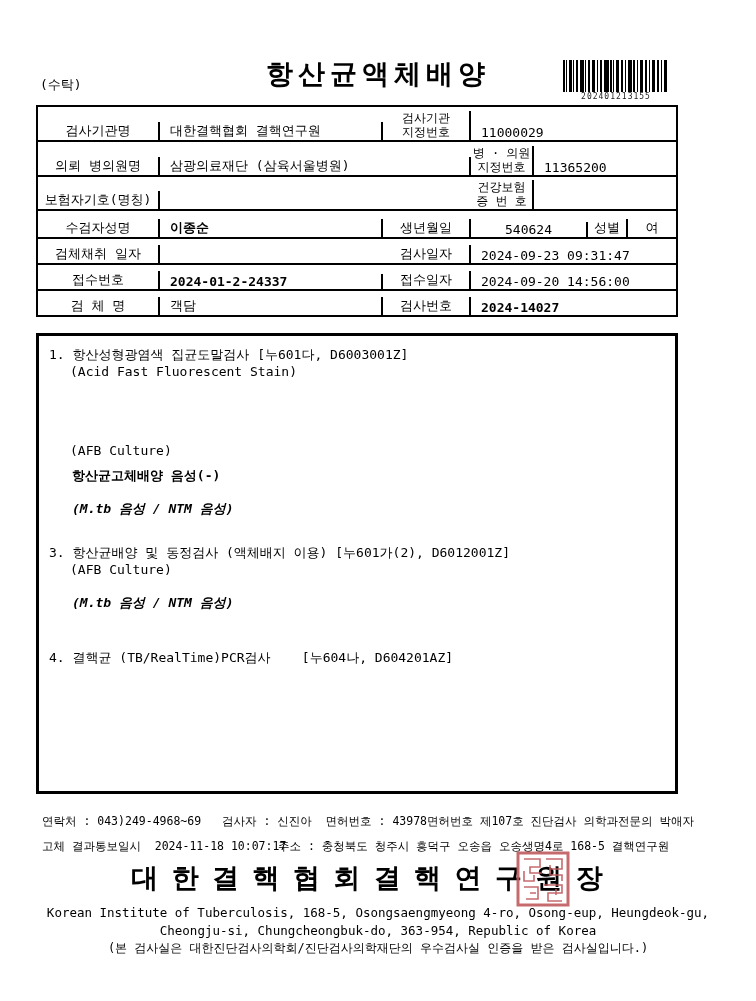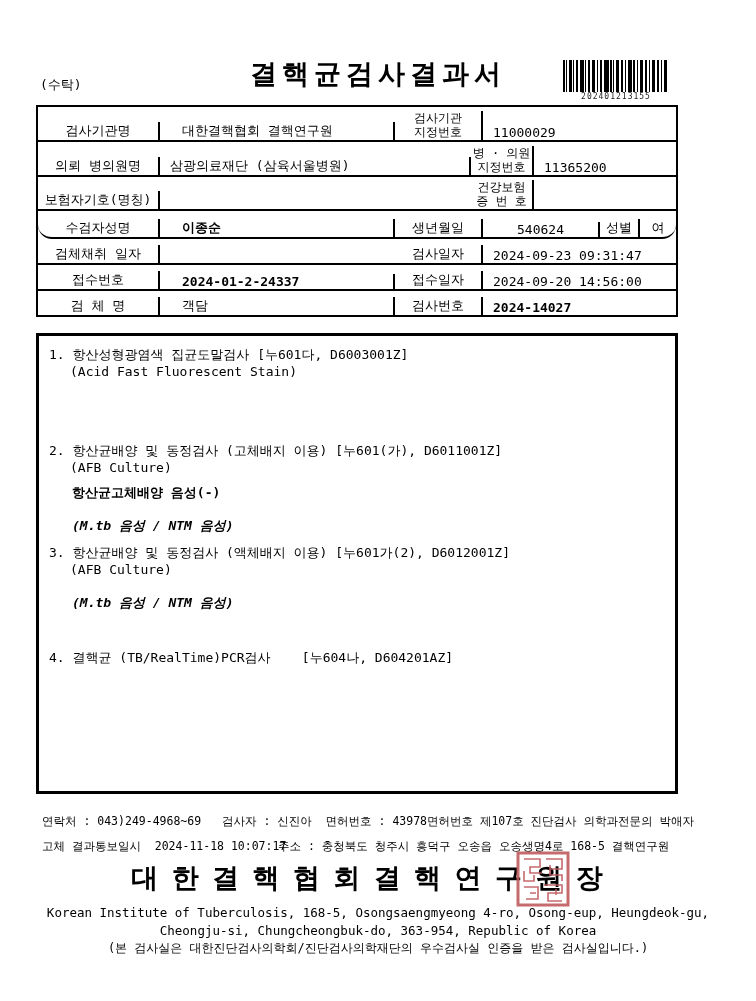--- a/index.html
+++ b/index.html
@@ -22,31 +22,31 @@
     border:2px solid #000;box-sizing:border-box;font-size:13px;}
   .row{display:flex;border-bottom:2px solid #000;align-items:flex-end;}
   .row:last-child{border-bottom:none;}
   .cell{border-right:2px solid #000;display:flex;align-items:center;
     justify-content:center;box-sizing:border-box;overflow:hidden;}
   .cell:last-child{border-right:none;}
   .cell.val{justify-content:flex-start;padding-left:10px;}
   .cell.two-line{flex-direction:column;font-size:12px;line-height:1.12;padding:1px 0;}
   .b{font-weight:bold;}
   .w-label{width:122px;}
-  .w-v1{width:223px;margin-left:12px;}
+  .w-v1{width:223px;}
   .w-l2{width:88px;}
   .w-v2{flex:1;}
   .w-bc{width:311px;}
   .w-l2s{width:63px;}
   .w-dob{width:117px;justify-content:center;padding-left:0;}
   .w-sex{width:40px;}
   .w-doc{width:85px;}
   .w-dept{width:58px;}
   .h33{height:33px;} .h32{height:32px;} .h27{height:27px;}
-  .h26{height:26px;border-radius:14px;} .h24{height:24px;}
+  .h26{height:26px;} .h24{height:24px;}
   
   .results-box{position:absolute;left:36px;top:333px;width:642px;height:461px;
     border:3px solid #000;box-sizing:border-box;font-size:13px;}
   .res-item{position:absolute;left:10px;right:6px;line-height:17px;}
   .res-item .cont{padding-left:21px;}
   .res-result{padding-left:23px;margin-top:8px;font-weight:bold;}
   .res-detail{padding-left:23px;margin-top:16px;font-weight:bold;font-style:italic;}
   .ri-1{top:10px;} .ri-2{top:106px;} .ri-3{top:208px;} .ri-4{top:313px;}
   
   .f-line{position:absolute;left:0;width:756px;height:15px;font-size:11.5px;}
@@ -61,21 +61,21 @@
   .en-line{position:absolute;left:0;right:0;text-align:center;font-size:12.5px;}
   .en1{top:905px;} .en2{top:923px;}
   .note{position:absolute;left:0;right:0;top:940px;text-align:center;font-size:12px;}
 </style>
 </head>
 <body>
 
 <div class="page">
 
   <div class="consignment">(수탁)</div>
-  <div class="doc-title">결핵균검사결과서</div>
+  <div class="doc-title">항산균액체배양</div>
   <div class="barcode-wrap">
     <svg width="104" height="32" viewBox="0 0 104 32">
       <g fill="#000">
         <rect x="0" y="0" width="2" height="32"></rect>
           <rect x="3" y="0" width="1" height="32"></rect>
         <rect x="6" y="0" width="3" height="32"></rect>
           <rect x="10" y="0" width="1" height="32"></rect>
         <rect x="13" y="0" width="2" height="32"></rect>
           <rect x="17" y="0" width="4" height="32"></rect>
         <rect x="22" y="0" width="1" height="32"></rect>
@@ -159,21 +159,20 @@
       <div class="cell val w-v2 b">2024-14027</div>
     </div>
   </div>
 
   <div class="results-box">
     <div class="res-item ri-1">
       <div class="pre">1. 항산성형광염색 집균도말검사 [누601다, D6003001Z]</div>
       <div class="cont pre">(Acid Fast Fluorescent Stain)</div>
     </div>
     <div class="res-item ri-2">
-      <div class="pre">2. 항산균배양 및 동정검사 (고체배지 이용) [누601(가), D6011001Z]</div>
       <div class="cont pre">(AFB Culture)</div>
       <div class="res-result pre">항산균고체배양 음성(-)</div>
       <div class="res-detail pre">(M.tb 음성 / NTM 음성)</div>
     </div>
     <div class="res-item ri-3">
       <div class="pre">3. 항산균배양 및 동정검사 (액체배지 이용) [누601가(2), D6012001Z]</div>
       <div class="cont pre">(AFB Culture)</div>
       <div class="res-detail pre">(M.tb 음성 / NTM 음성)</div>
     </div>
     <div class="res-item ri-4">

